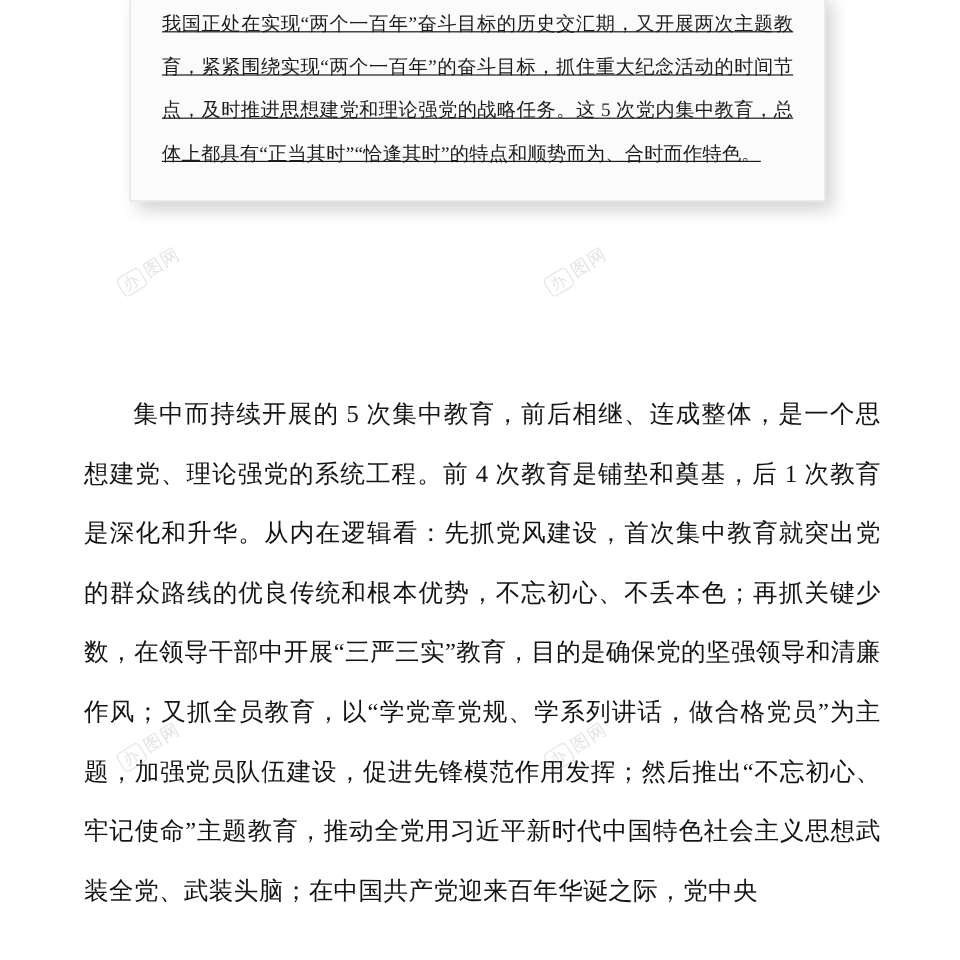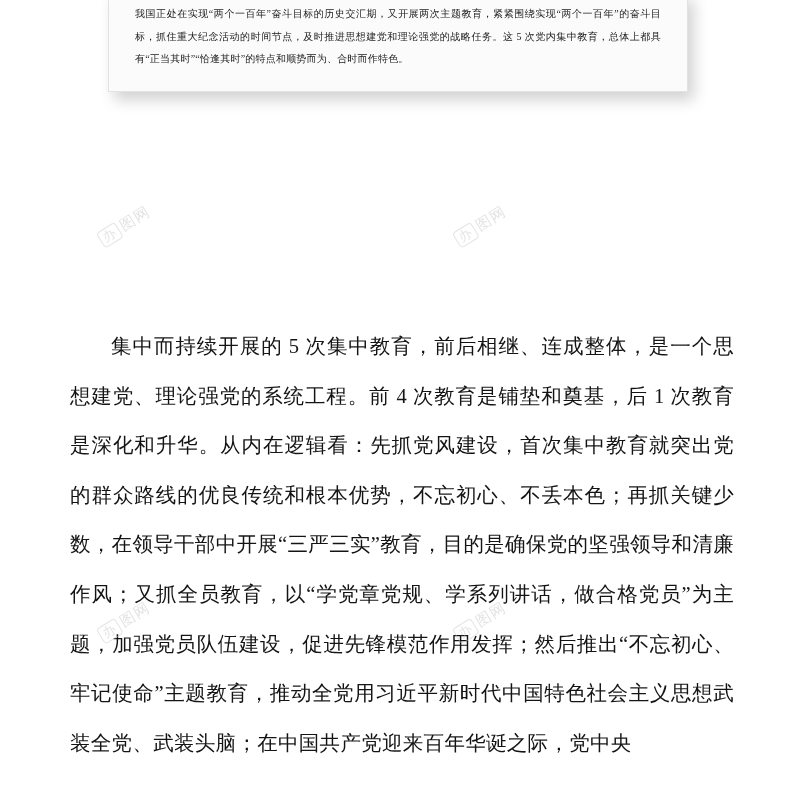--- a/index.html
+++ b/index.html
@@ -24,27 +24,28 @@
   }
   .card {
     background: #fbfbfb;
     border: 1px solid #e2e2e2;
     box-shadow: 6px 8px 14px rgba(0,0,0,0.18);
     padding: 10px 26px 20px 26px;
     box-sizing: border-box;
   }
   .card p {
     margin: 0;
-    font-size: 10px;
+    font-size: 16px;
     line-height: 2.25;
     color: #1b1b1b;
     text-align: justify;
     text-justify: inter-ideograph;
     letter-spacing: 0.2px;
     font-family: "Liberation Serif", "DejaVu Serif", serif;
+    text-decoration: underline;
   }
 
   
   .body-text {
     position: absolute;
     left: 60px;
     top: 312px;
     width: 684px;
   }
   .body-text p {

